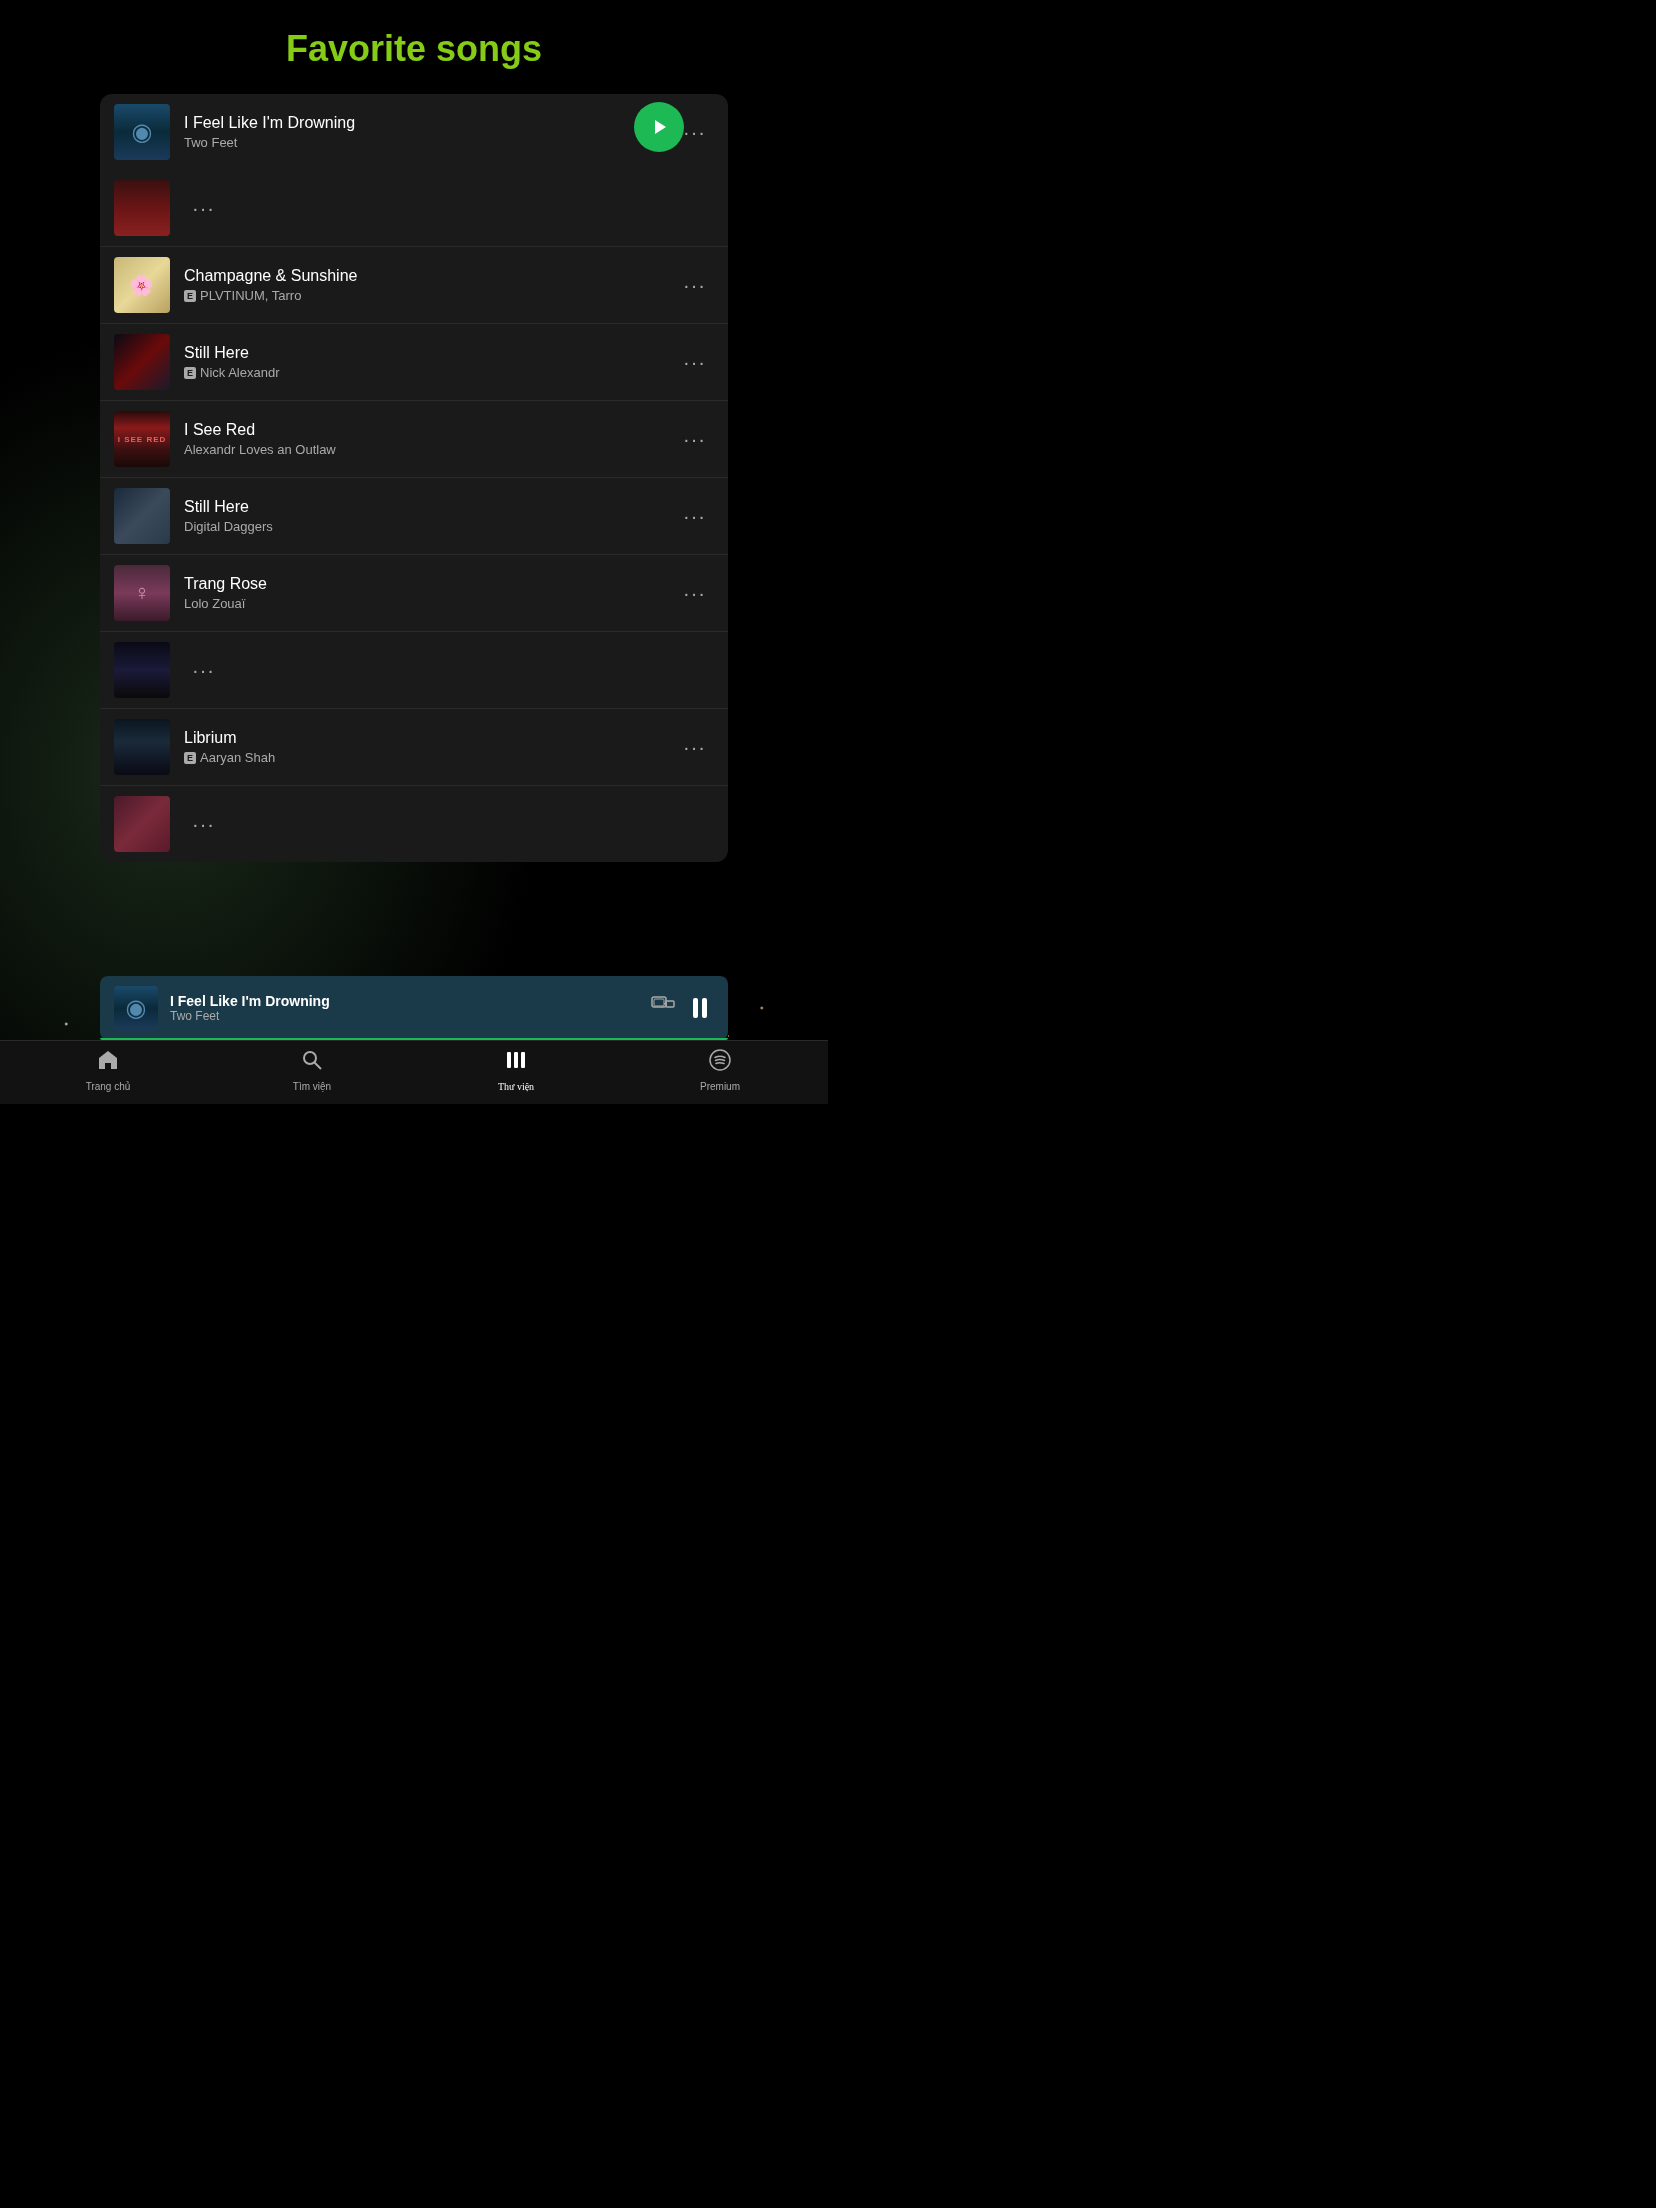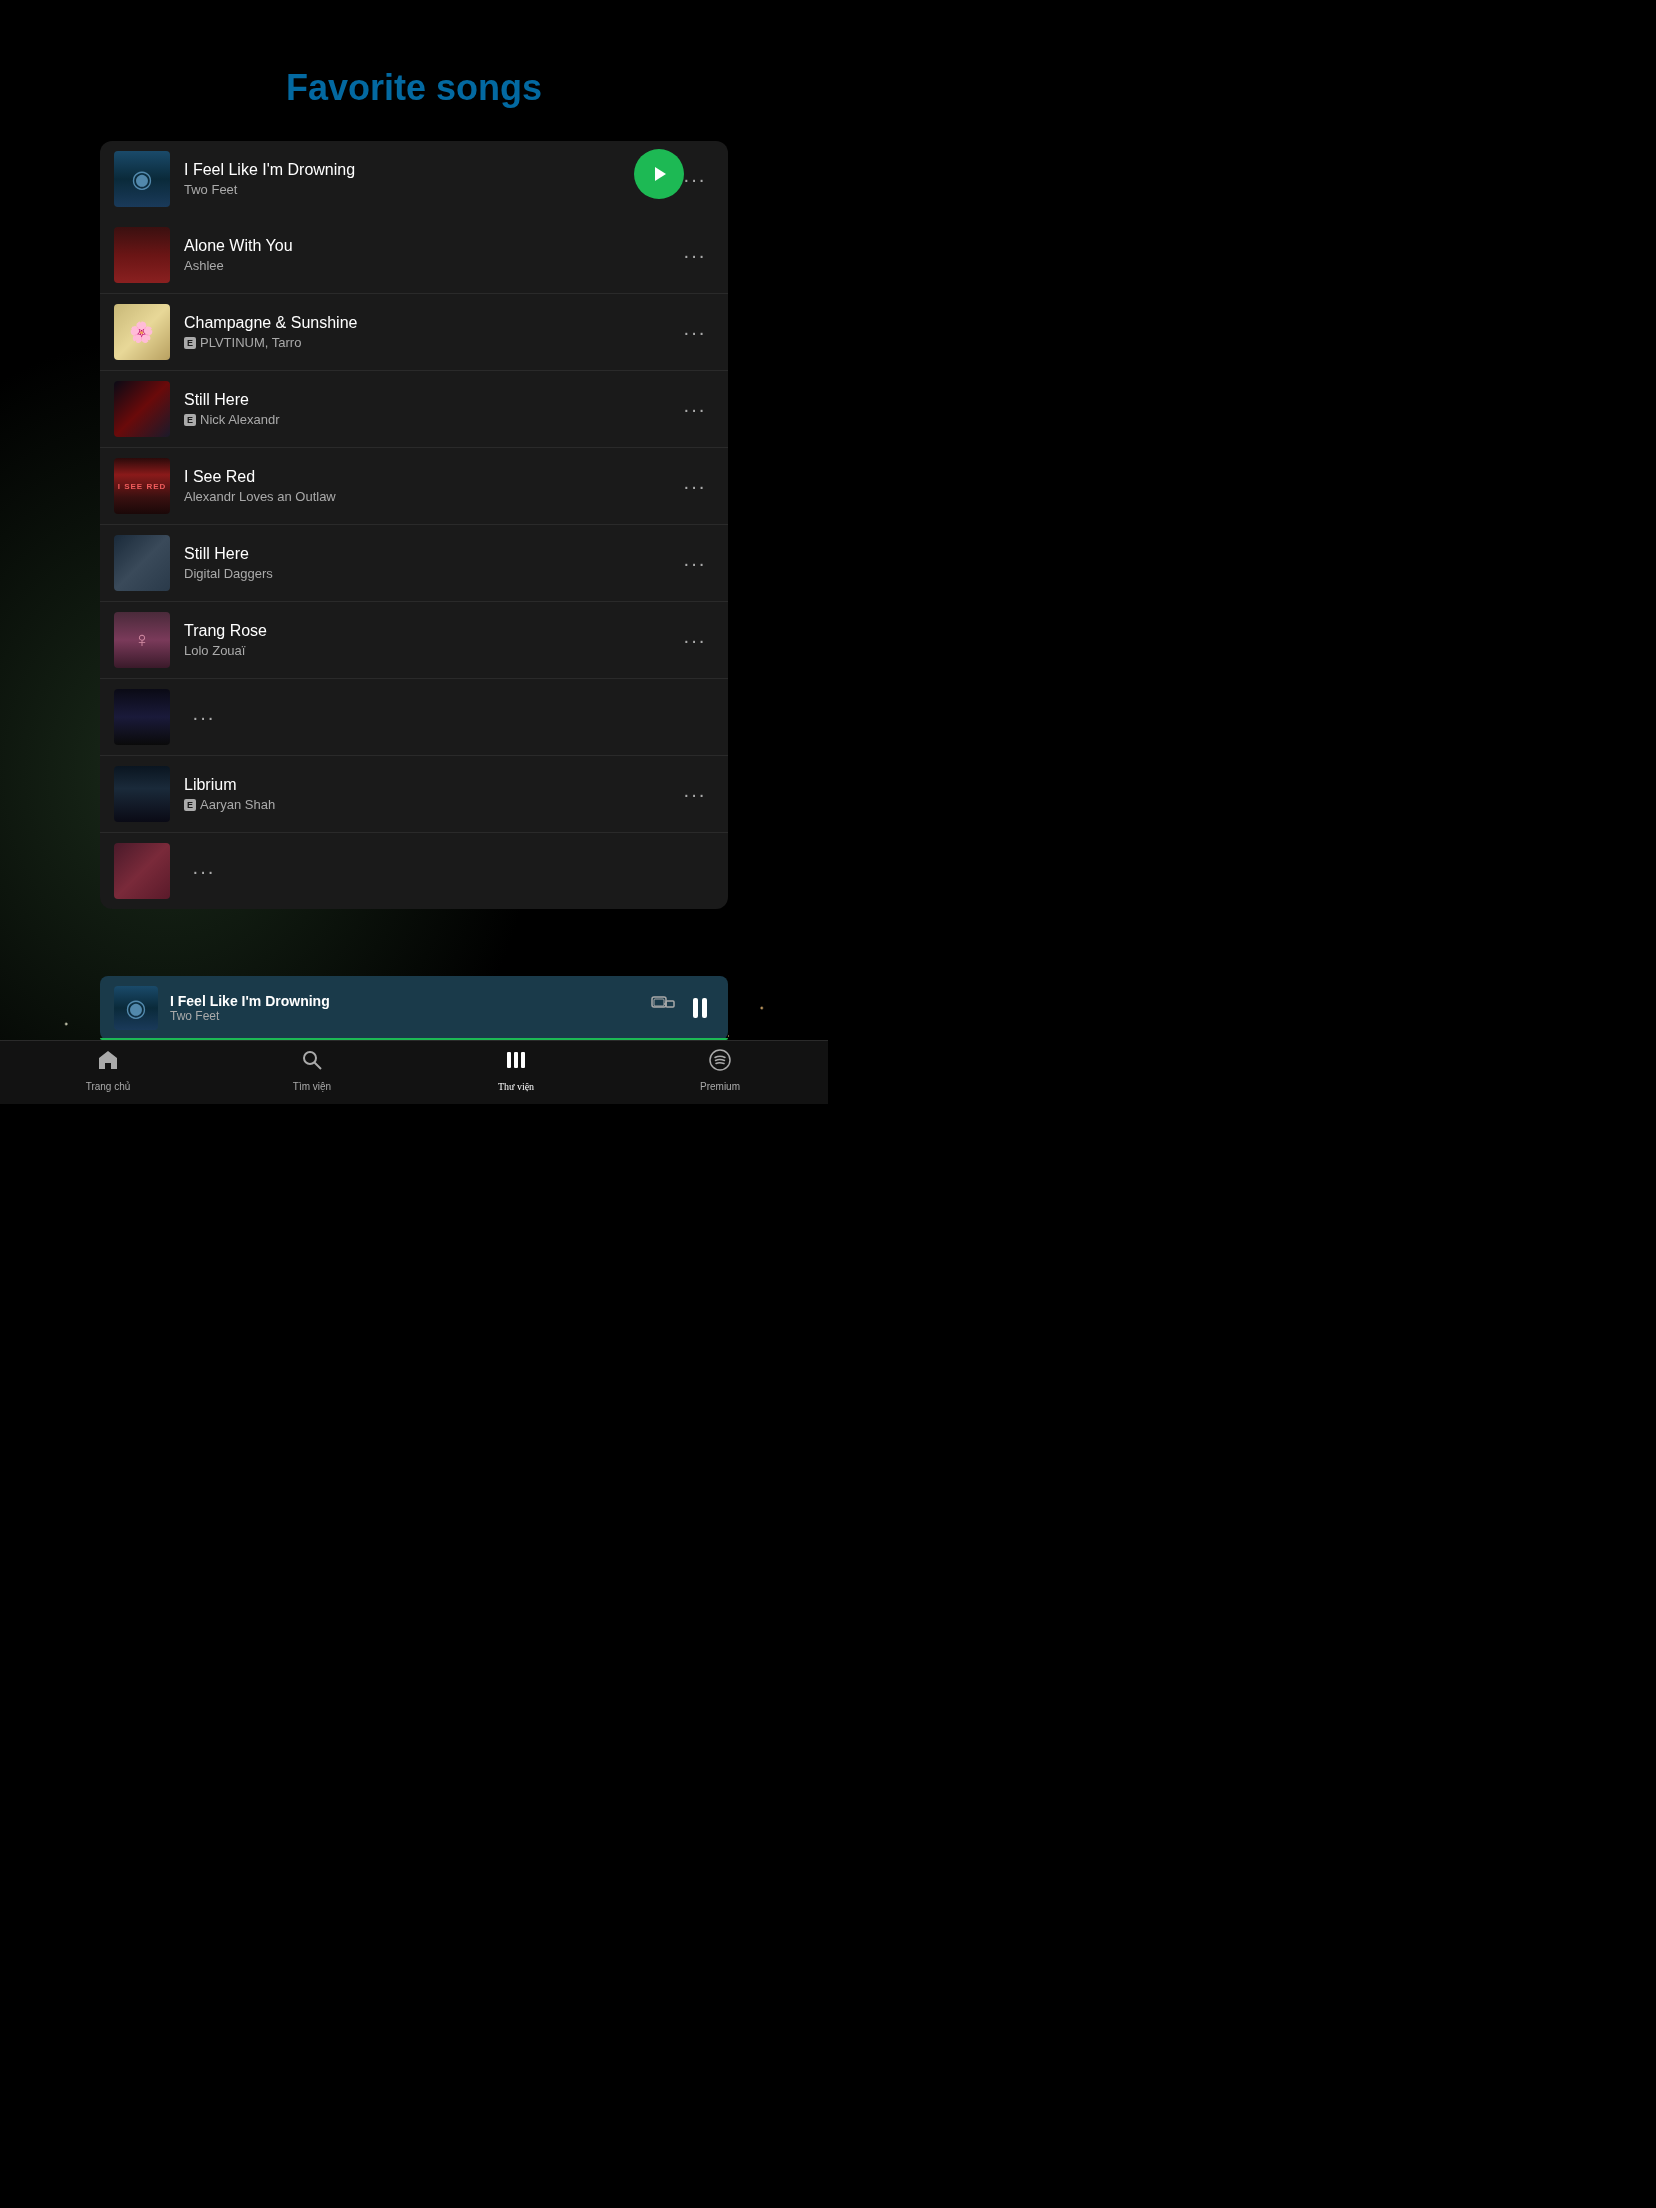--- a/index.html
+++ b/index.html
@@ -35,25 +35,24 @@
         radial-gradient(1px 1px at 88% 83%, #ffcc80 0%, transparent 100%),
         radial-gradient(2px 2px at 92% 76%, #ffcc80 0%, transparent 100%),
         radial-gradient(1px 1px at 95% 85%, #ffcc80 0%, transparent 100%);
       z-index: 0;
     }
 
     .page-title {
       position: relative;
       z-index: 10;
       text-align: center;
-      color: #0369a1;
+      color: #84cc16;
       font-size: 36px;
       font-weight: 800;
-      padding: 28px 0 32px;
-      margin-top: 39px;
+      padding: 28px 0 24px;
     }
 
     .song-list-container {
       position: relative;
       z-index: 10;
       margin: 0 100px;
       background: #1a1a1a;
       border-radius: 12px;
       overflow: hidden;
     }
@@ -373,24 +372,20 @@
         </div>
       </div>
       <div class="more-btn">···</div>
     </div>
   </div>
 
   <div class="song-item">
     <div class="song-thumb">
       <div class="alone-cover"></div>
     </div>
-    <div class="song-info">
-      <div class="song-title">Alone With You</div>
-      <div class="song-artist">Ashlee</div>
-    </div>
     <div class="more-btn">···</div>
   </div>
 
   <div class="song-item">
     <div class="song-thumb">
       <div class="champagne-cover"></div>
     </div>
     <div class="song-info">
       <div class="song-title">Champagne &amp; Sunshine</div>
       <div class="song-artist">

